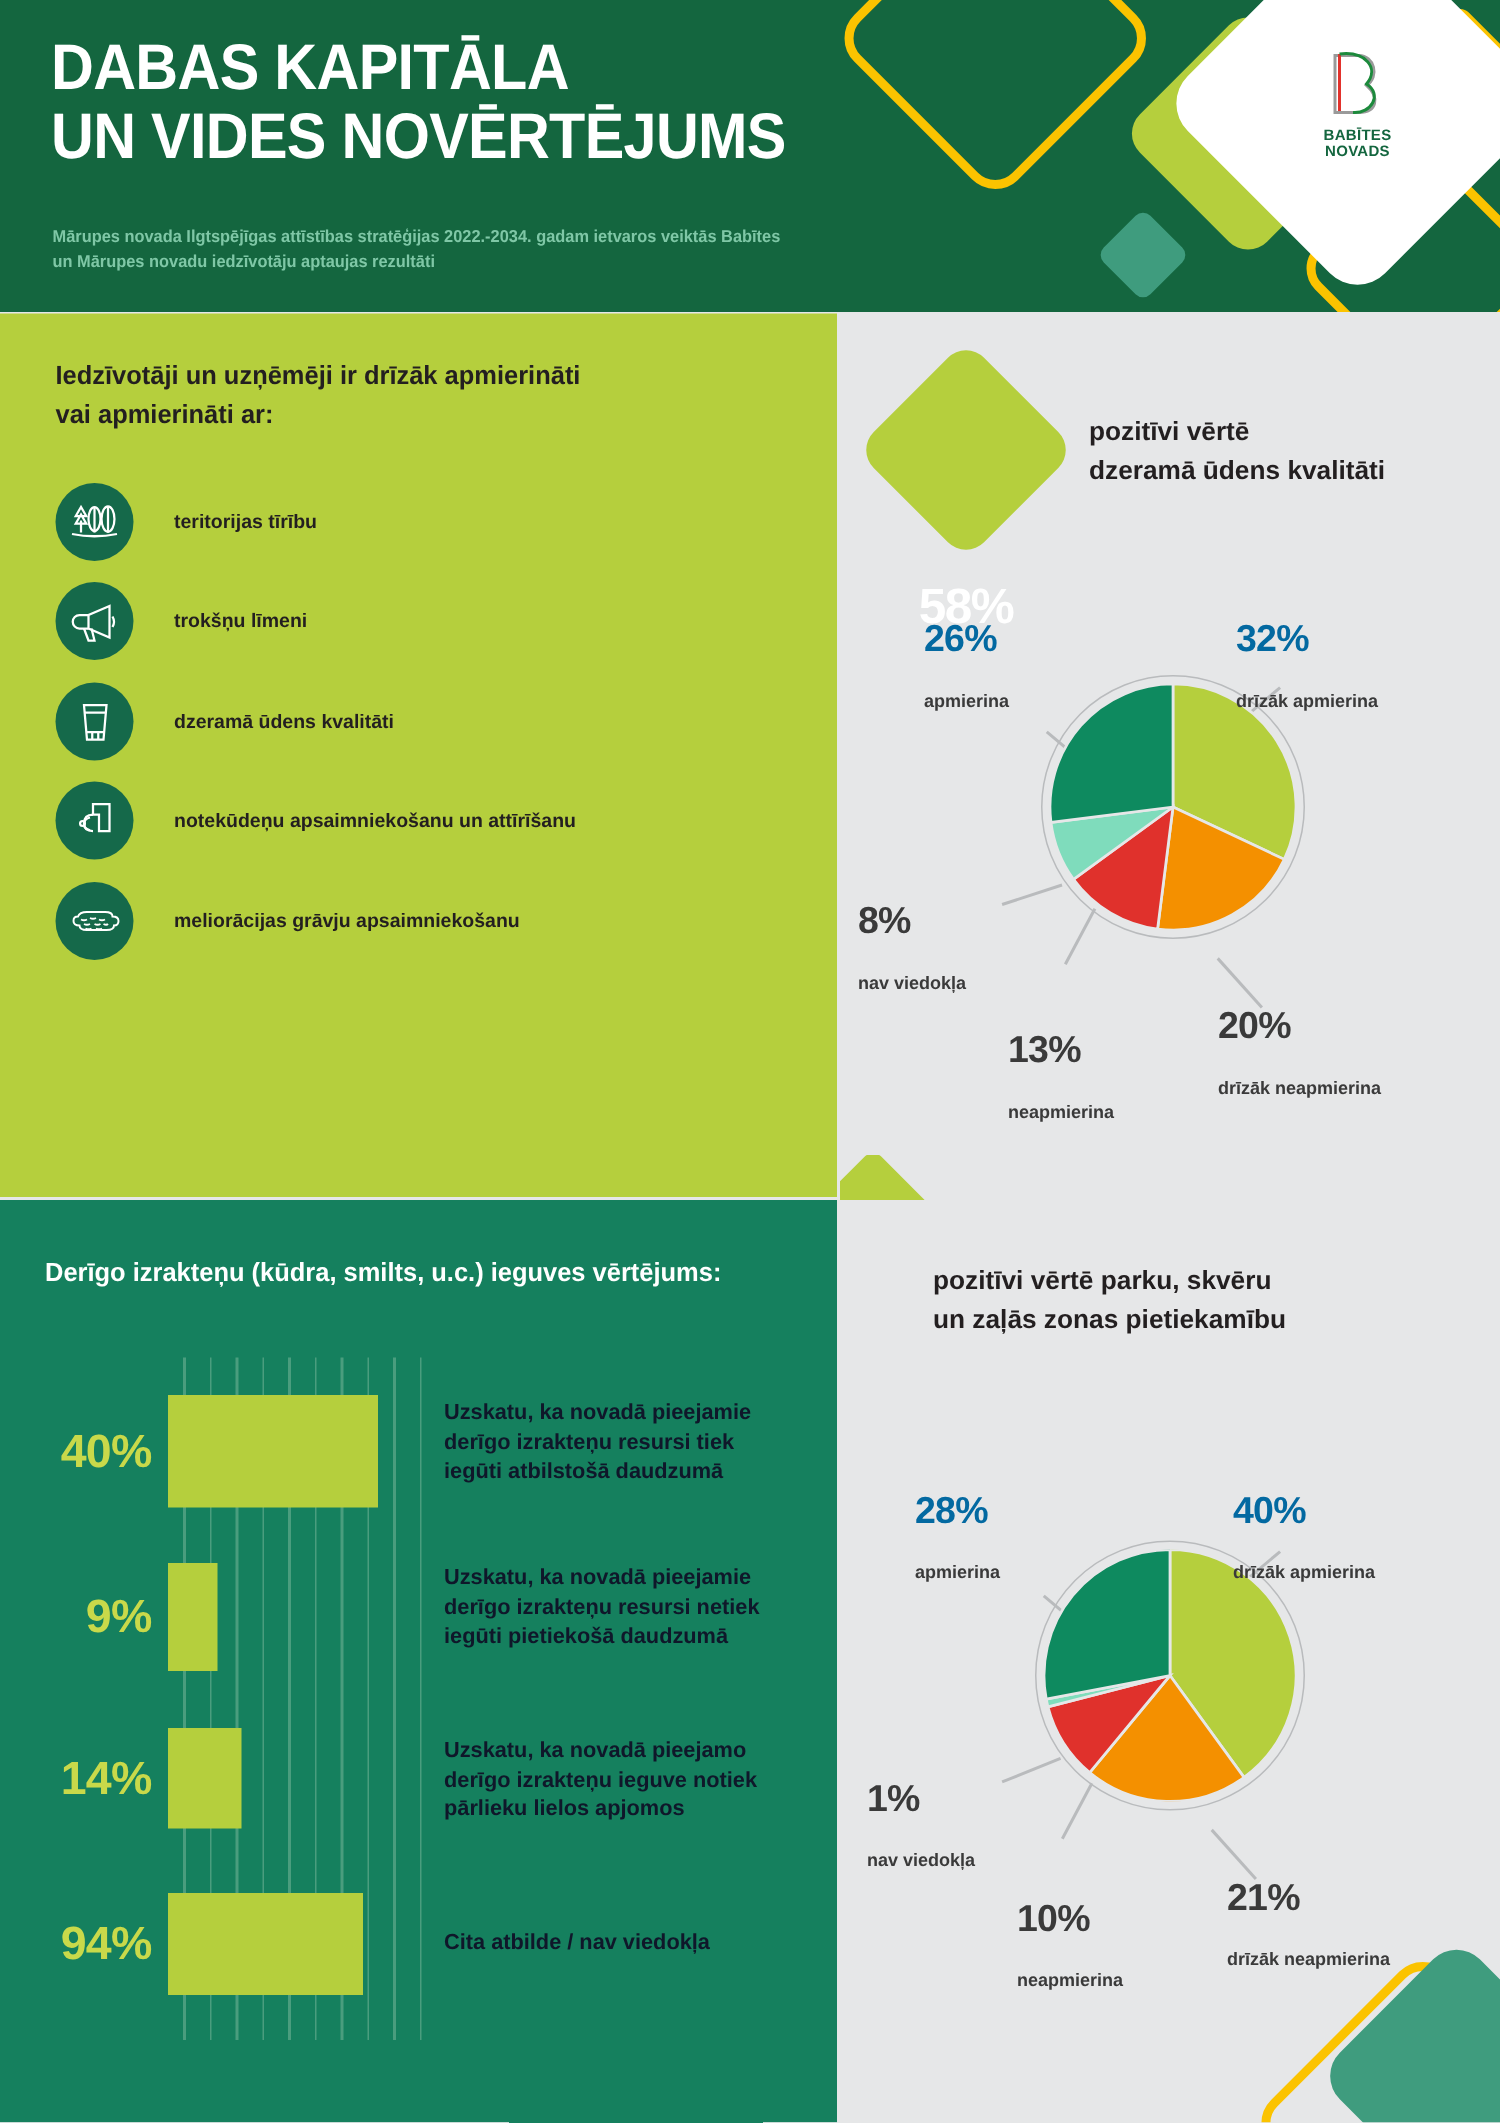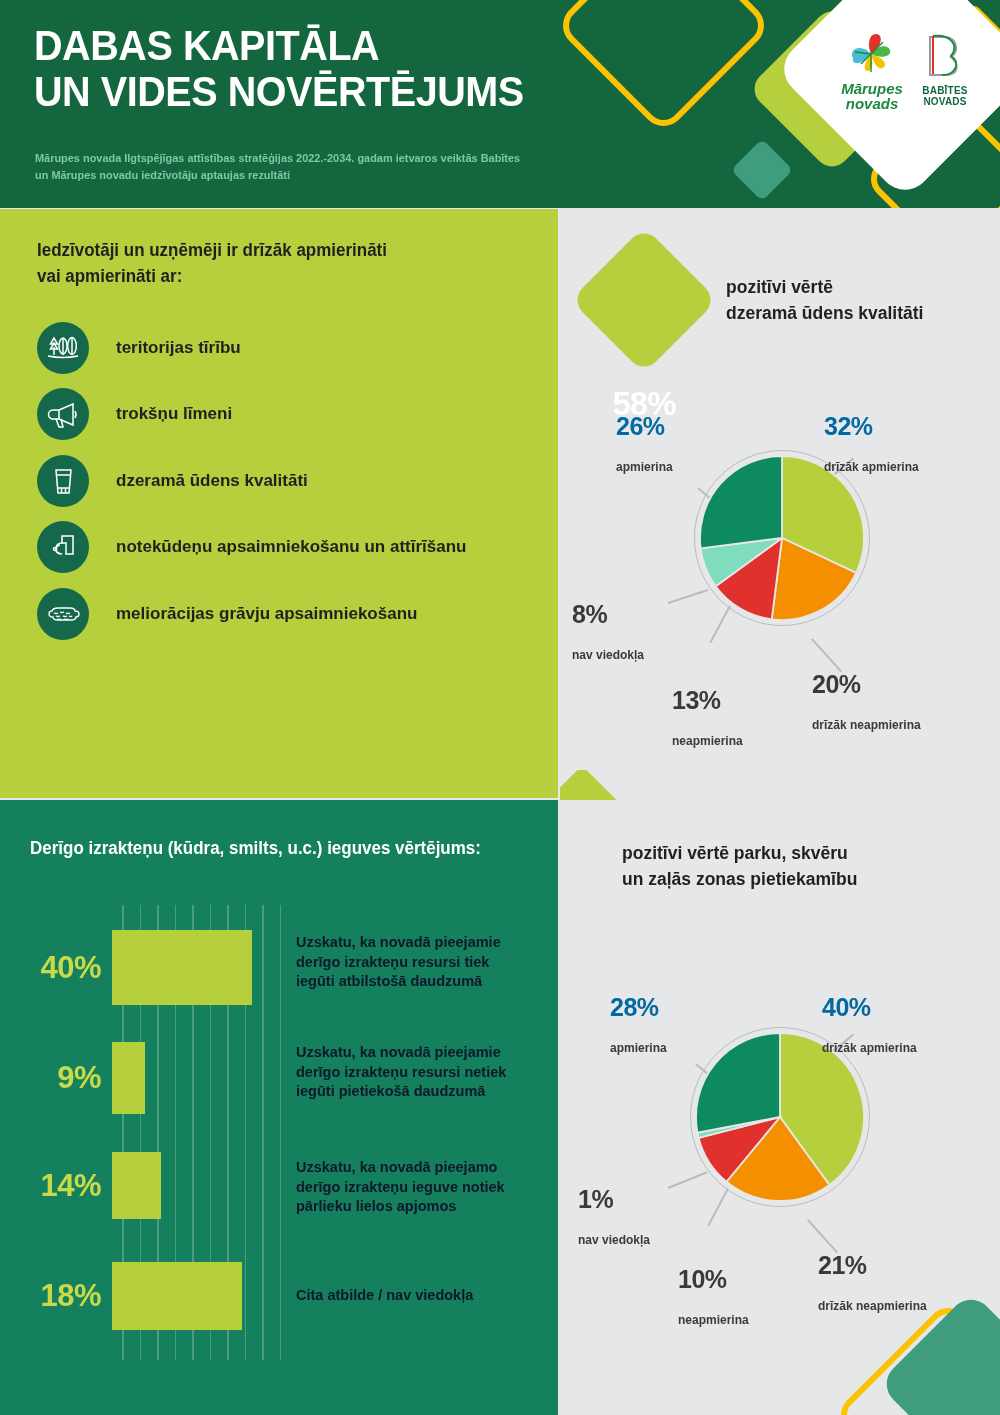--- a/index.html
+++ b/index.html
@@ -183,21 +183,21 @@
   .tl-icon {
     width: 52px; height: 52px;
     border-radius: 50%;
     background: #15694a;
     flex: 0 0 52px;
     display: flex; align-items: center; justify-content: center;
   }
   .tl-label {
     margin-left: 27px;
     color: #231f20;
-    font-size: 17px;
+    font-size: 13px;
     font-weight: bold;
     line-height: 18px;
   }
 
   
   .badge-wrap { position: absolute; display: flex; align-items: center; }
   .badge-dia {
     width: 104px; height: 104px;
     background: #b5cf3d;
     border-radius: 17px;
@@ -289,33 +289,20 @@
 <div id="page">
 
   <div class="header">
     <div class="deco-yellow-outline"></div>
     <div class="deco-yellow-outline2"></div>
     <div class="deco-yellow-solid"></div>
     <div class="deco-teal-solid"></div>
     <div class="deco-lime-solid"></div>
     <div class="logo-diamond"></div>
     <div class="logo-inner">
-      <div class="logo-marupes">
-        <svg width="58" height="50" viewBox="0 0 58 50">
-          <path d="M28 26 C22 18 10 18 9 26 C8 33 20 33 28 26 Z" fill="#49bcd4"></path>
-          <path d="M28 26 C22 34 12 38 10 33 C8 27 20 21 28 26 Z" fill="#49bcd4"></path>
-          <path d="M28 26 C24 17 26 6 33 6 C40 6 40 18 28 26 Z" fill="#e2322c"></path>
-          <path d="M28 26 C34 17 45 16 47 22 C49 29 37 31 28 26 Z" fill="#4cb749"></path>
-          <path d="M28 26 C36 28 45 34 41 39 C36 44 30 35 28 26 Z" fill="#f2c500"></path>
-          <path d="M28 26 C30 33 30 43 25 43 C19 43 22 33 28 26 Z" fill="#f2c500"></path>
-          <path d="M28 26 L40 14 M28 26 L18 36 M28 26 L28 44 M28 26 L12 24" stroke="#1c8a3c" stroke-width="1.4" fill="none"></path>
-        </svg>
-        <div class="logo-marupes-text">Mārupes
-novads</div>
-      </div>
       <div class="logo-babites">
         <svg width="50" height="50" viewBox="0 0 50 50">
           <path d="M10 6 L10 44 L26 44 C38 44 40 34 31 26 C40 20 36 6 26 6 Z" fill="none" stroke="#9a9a9a" stroke-width="2"></path>
           <path d="M13 5 L13 43" fill="none" stroke="#e2322c" stroke-width="2"></path>
           <path d="M13 5 C30 3 40 14 31 25 C42 32 34 45 22 44" fill="none" stroke="#1c8a3c" stroke-width="2"></path>
         </svg>
         <div class="logo-babites-text">BABĪTES
 NOVADS</div>
       </div>
     </div>
@@ -488,21 +475,21 @@
 
   <div class="bar-row" style="top:1152px; height:67px;">
     <div class="bar-pct">14%</div>
     <div class="bar-fill" style="width:49px; height:67px;"></div>
   </div>
   <div class="bar-desc" style="left:296px; top:1158px; width:250px;">Uzskatu, ka novadā pieejamo
 derīgo izrakteņu ieguve notiek
 pārlieku lielos apjomos</div>
 
   <div class="bar-row" style="top:1262px; height:68px;">
-    <div class="bar-pct">18%</div>
+    <div class="bar-pct">94%</div>
     <div class="bar-fill" style="width:130px; height:68px;"></div>
   </div>
   <div class="bar-desc" style="left:296px; top:1286px; width:250px;">Cita atbilde / nav viedokļa</div>
 
   <div class="panel-br"></div>
   <div class="br-yellow"></div>
   <div class="br-teal"></div>
 
   <div class="badge-wrap" style="left:592px; top:840px; width:400px;">
     <div class="badge-text">pozitīvi vērtē parku, skvēru

